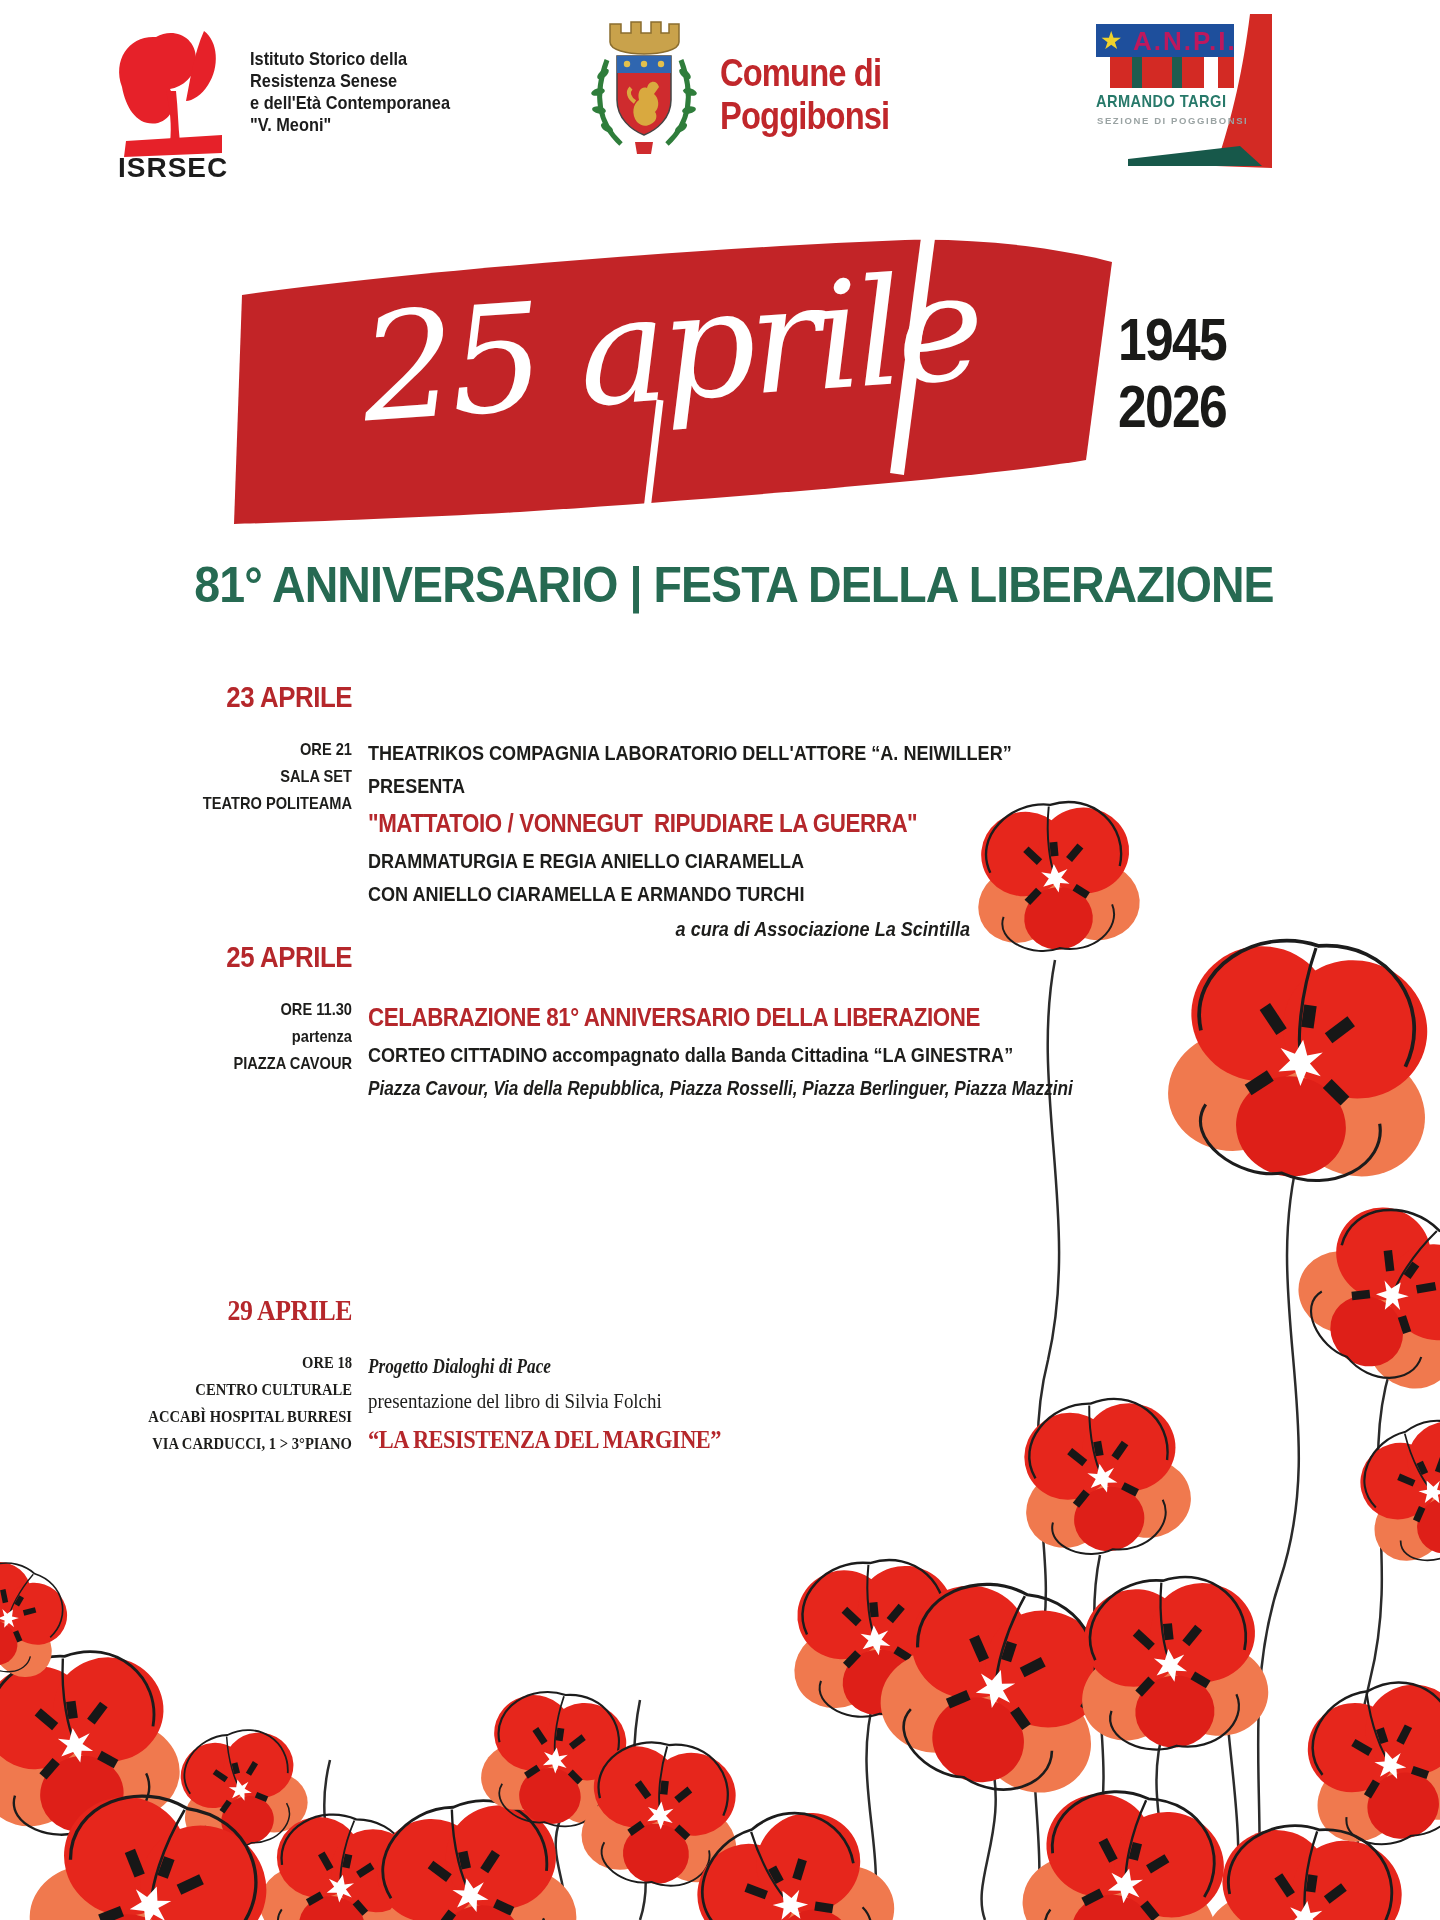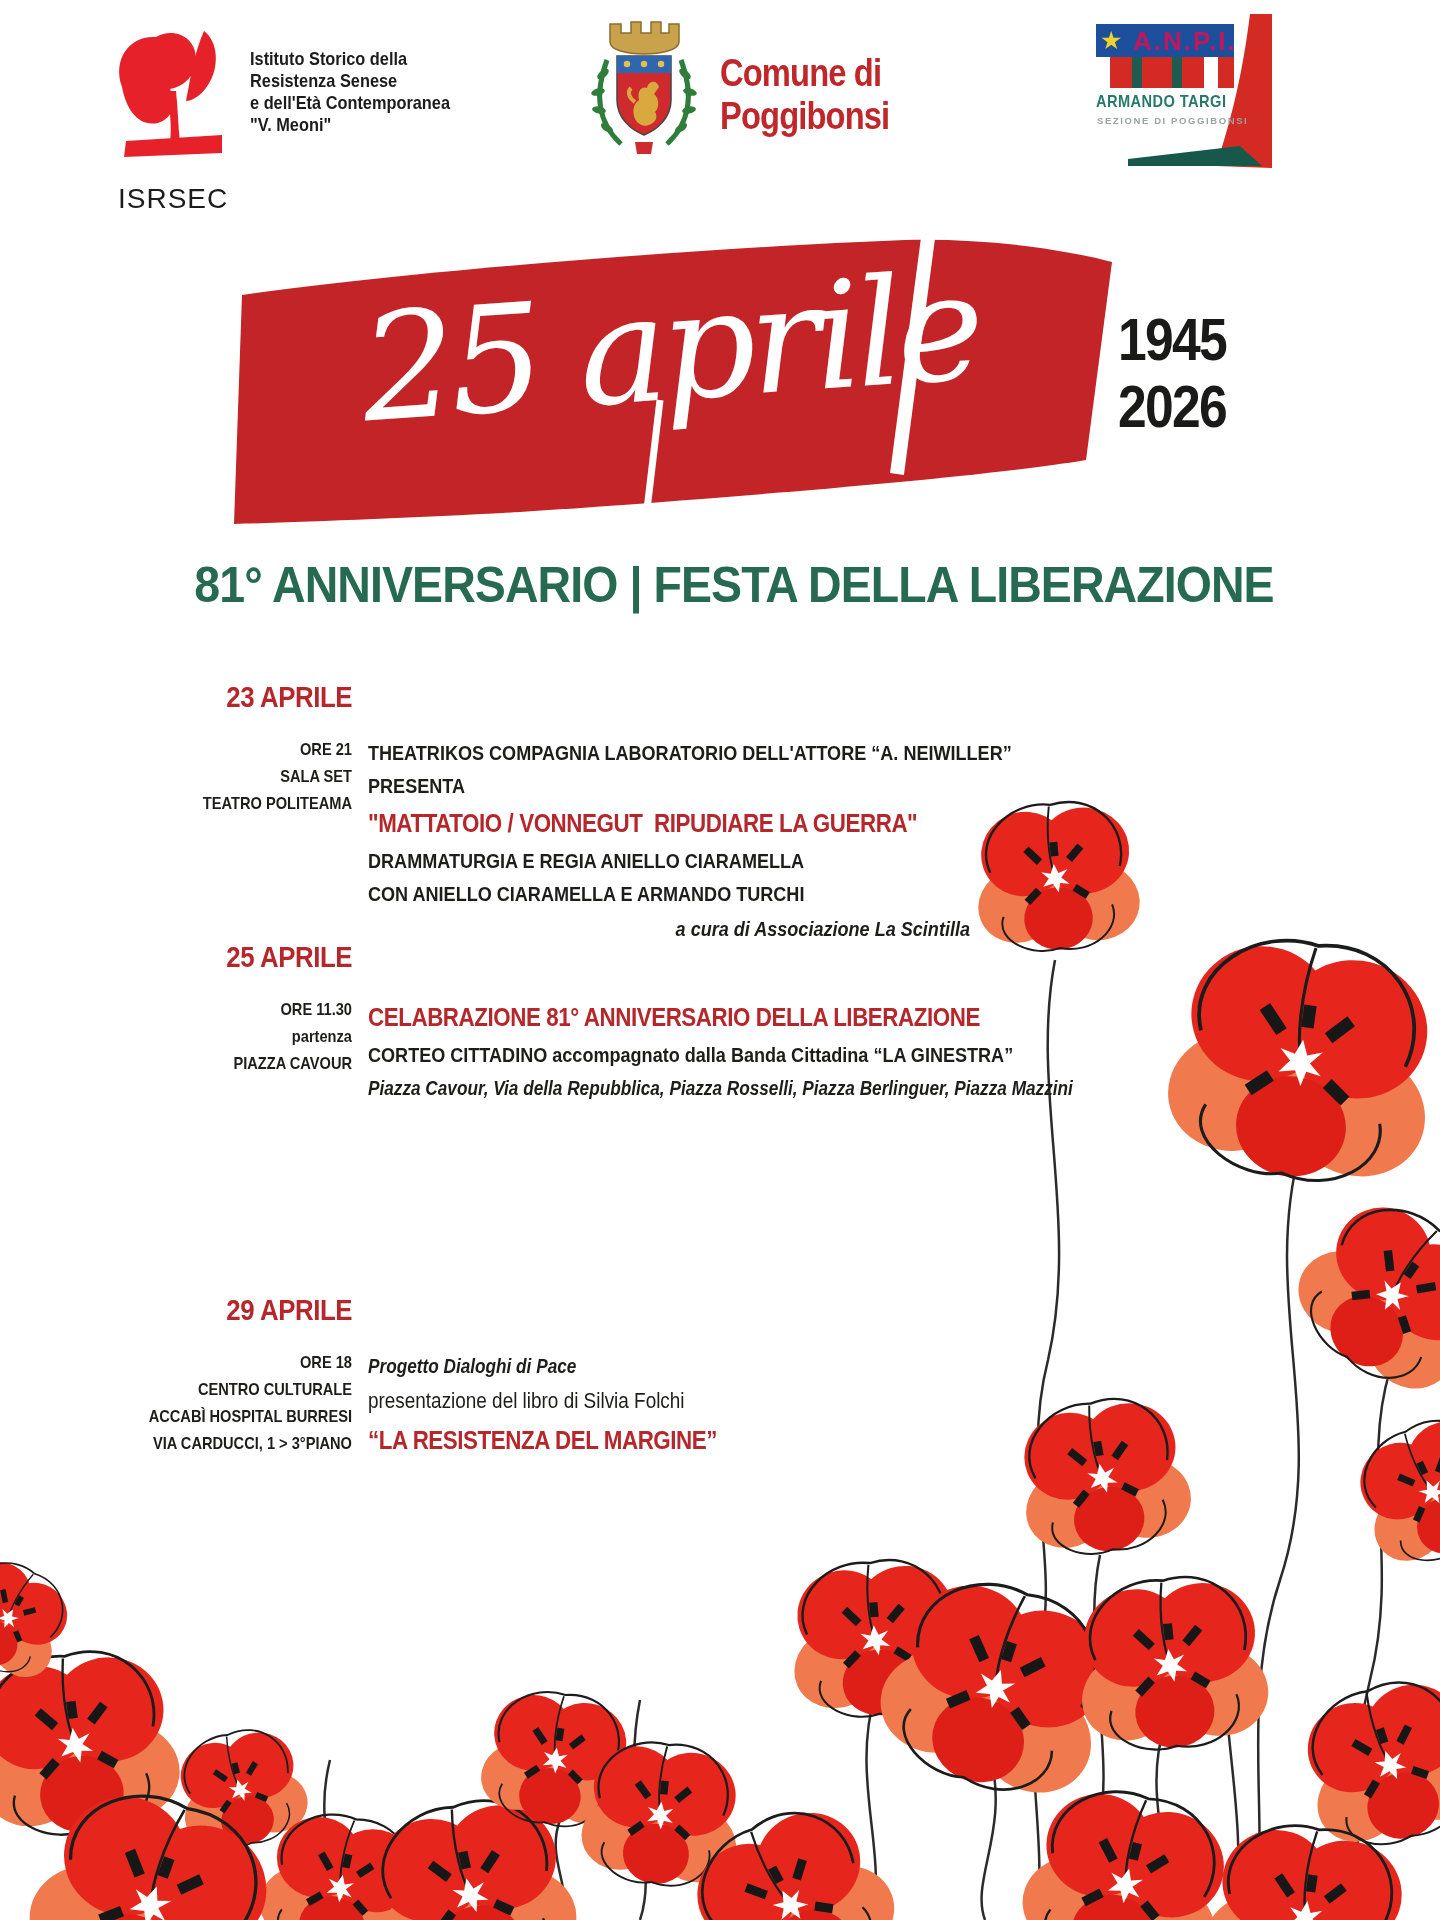--- a/index.html
+++ b/index.html
@@ -6,21 +6,21 @@
   #page{position:relative;width:1440px;height:1920px;background:#fff;overflow:hidden;
         font-family:"Liberation Sans",sans-serif;}
   #art{position:absolute;left:0;top:0;z-index:1;pointer-events:none;}
   .abs{position:absolute;z-index:2;}
   .cond-l{transform:scaleX(0.86);transform-origin:left top;}
   .cond-r{transform:scaleX(0.86);transform-origin:right top;}
   .cond-c{transform:scaleX(0.93);transform-origin:center top;}
 
   
   .isrsec-lines{left:250px;top:48px;font-size:19px;font-weight:700;line-height:22px;color:#1c1c1c;white-space:nowrap;}
-  .isrsec-acronym{left:118px;top:152px;font-size:28px;font-weight:400;letter-spacing:1px;color:#1c1c1c;margin-top:31px;}
+  .isrsec-acronym{left:118px;top:152px;font-size:28px;font-weight:700;letter-spacing:1px;color:#1c1c1c;}
   .comune-name{left:720px;top:52px;font-size:38px;font-weight:700;line-height:43px;color:#c0272b;letter-spacing:-1px;white-space:nowrap;}
   .anpi-acronym{left:1133px;top:26px;font-size:26px;font-weight:700;color:#be185d;letter-spacing:2px;}
   .anpi-star{left:1100px;top:26px;font-size:25px;color:#f0d22c;}
   .anpi-section{left:1096px;top:92px;font-size:17px;font-weight:800;color:#27796a;letter-spacing:0.5px;white-space:nowrap;}
   .anpi-sub{left:1097px;top:115px;font-size:9.5px;font-weight:600;color:#9aa3a3;letter-spacing:1.6px;white-space:nowrap;}
 
   
   .script-title{left:290px;top:262px;width:760px;text-align:center;
      font-family:"DejaVu Serif",serif;font-style:italic;font-weight:400;
      font-size:148px;letter-spacing:-6px;color:#ffffff;transform:rotate(-4deg);white-space:nowrap;}
@@ -218,21 +218,21 @@
             <div>partenza</div>
             <div>PIAZZA CAVOUR</div>
           </div>
           <div class="col-right cond-l">
             <div class="line red">CELABRAZIONE 81° ANNIVERSARIO DELLA LIBERAZIONE</div>
             <div class="line plain">CORTEO CITTADINO accompagnato dalla Banda Cittadina “LA GINESTRA”</div>
             <div class="line italic">Piazza Cavour, Via della Repubblica, Piazza Rosselli, Piazza Berlinguer, Piazza Mazzini</div>
           </div>
         </div>
       </section>
-      <section class="event" style="top: 1293px;">
+      <section class="event" style="top: 1293px; font-family: Liberation Serif, serif;">
         <div class="ev-date cond-r">29 APRILE</div>
         <div class="block">
           <div class="col-left cond-r">
             <div>ORE 18</div>
             <div>CENTRO CULTURALE</div>
             <div>ACCABÌ HOSPITAL BURRESI</div>
             <div>VIA CARDUCCI, 1 &gt; 3°PIANO</div>
           </div>
           <div class="col-right cond-l">
             <div class="line italic">Progetto Dialoghi di Pace</div>

